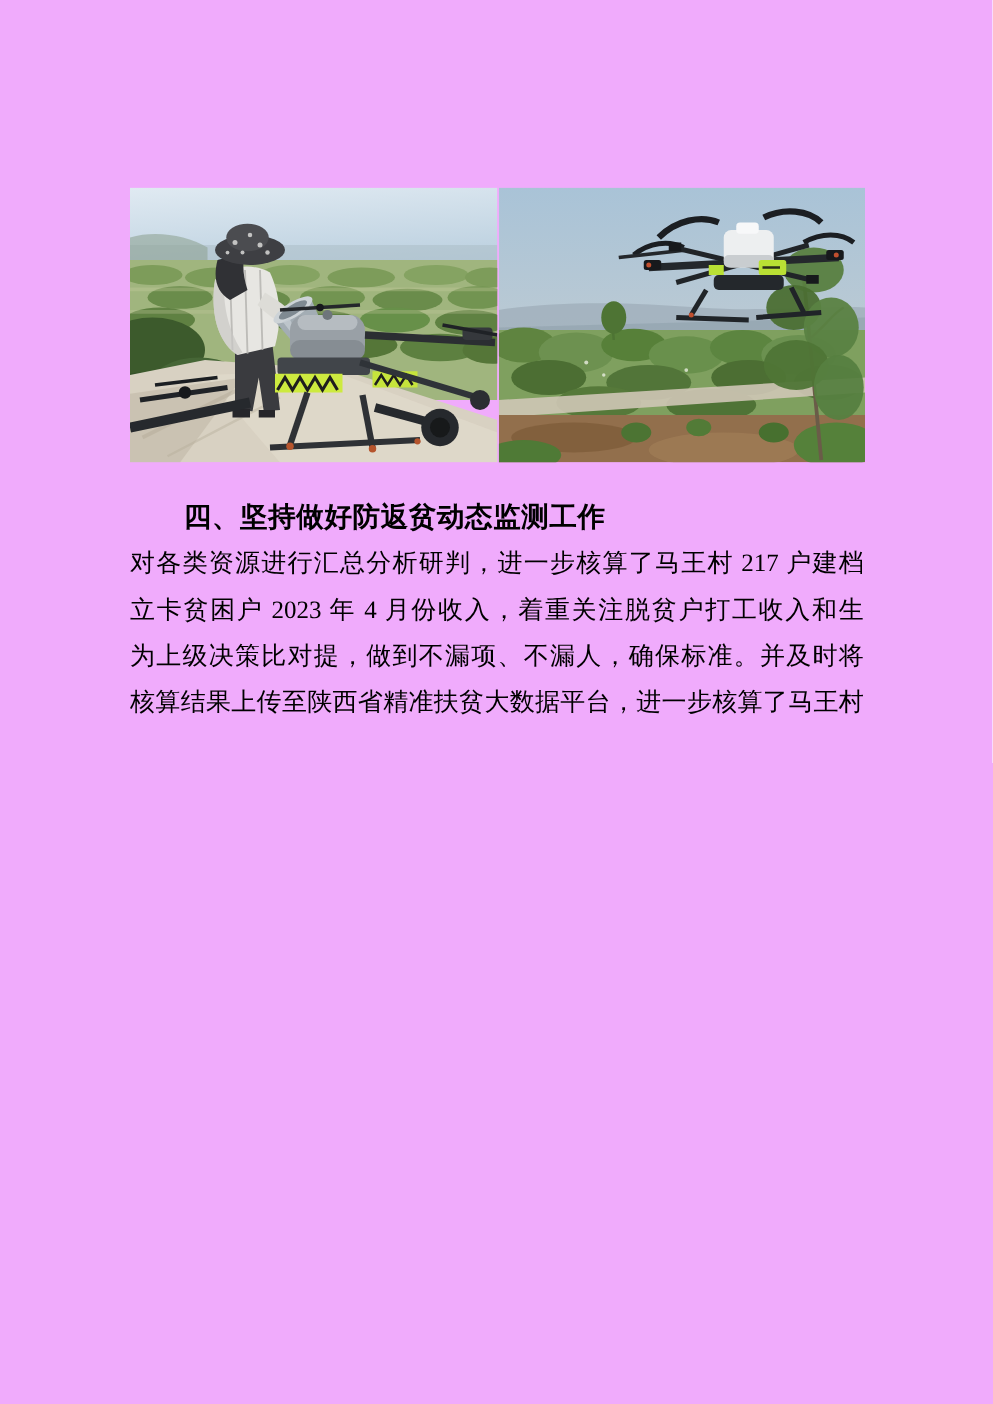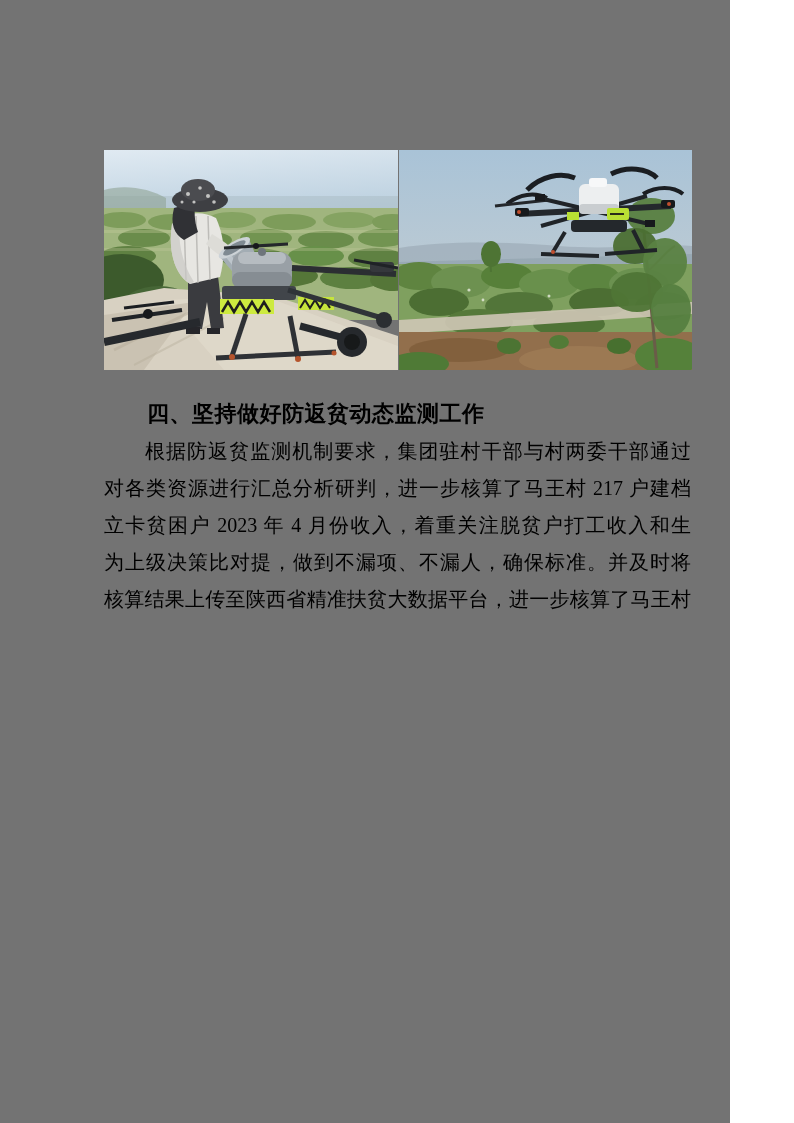--- a/index.html
+++ b/index.html
@@ -2,23 +2,23 @@
 <html><head>
 <meta charset="utf-8">
 <style>
   html, body {
     margin: 0;
     padding: 0;
     background: #ffffff;
   }
   .page {
     position: relative;
-    width: 730px;
+    width: 794px;
     height: 1123px;
-    background: #737373;
+    background: #f0abfc;
     overflow: hidden;
     font-family: "Liberation Serif", "DejaVu Serif", serif;
     color: #000000;
   }
   .photo-row {
     position: absolute;
     left: 104px;
     top: 150px;
     width: 588px;
     height: 220px;
@@ -258,20 +258,19 @@
           <circle cx="270" cy="54" r="2" fill="#c14f2e"></circle>
           <circle cx="154" cy="102" r="2" fill="#c14f2e"></circle>
         </g>
       </svg>
     </div>
   </div>
 
   <div class="section-heading">四、坚持做好防返贫动态监测工作</div>
 
   <div class="body-paragraph">
-    <div class="para-line first">根据防返贫监测机制要求，集团驻村干部与村两委干部通过</div>
     <div class="para-line">对各类资源进行汇总分析研判，进一步核算了马王村 217 户建档</div>
     <div class="para-line">立卡贫困户 2023 年 4 月份收入，着重关注脱贫户打工收入和生</div>
     <div class="para-line">为上级决策比对提，做到不漏项、不漏人，确保标准。并及时将</div>
     <div class="para-line">核算结果上传至陕西省精准扶贫大数据平台，进一步核算了马王村</div>
   </div>
 
 </div>
 
 </body></html>

